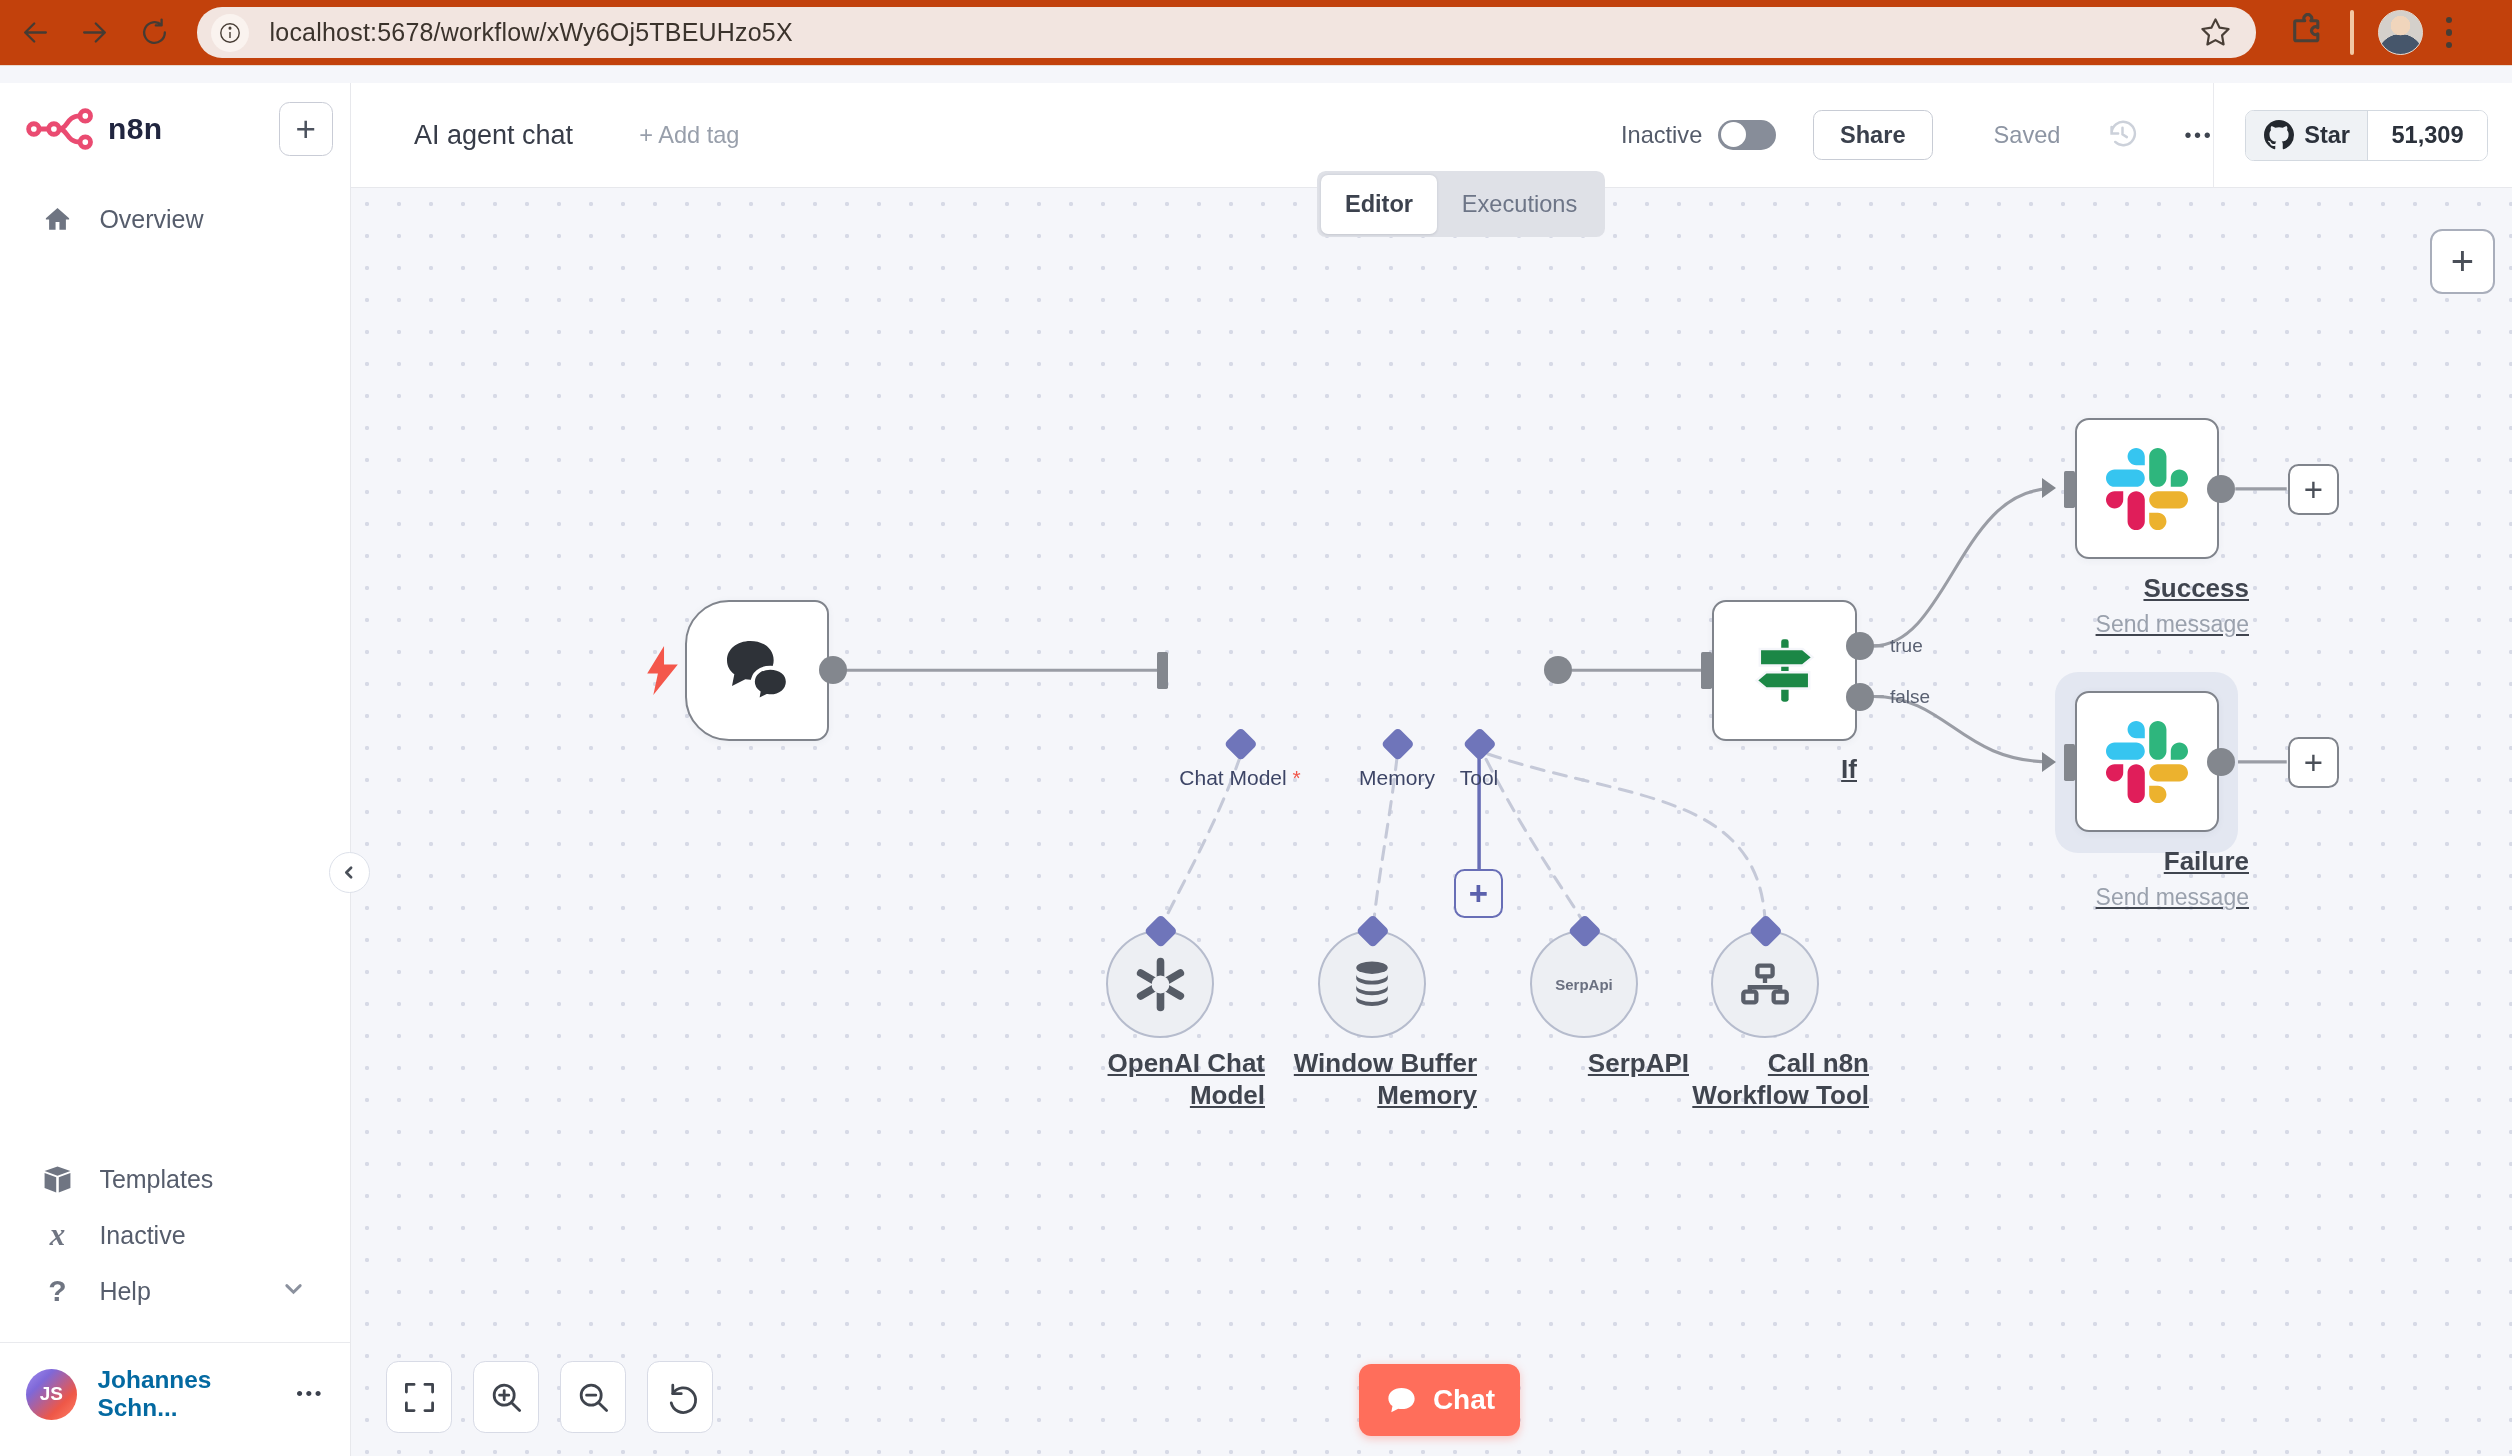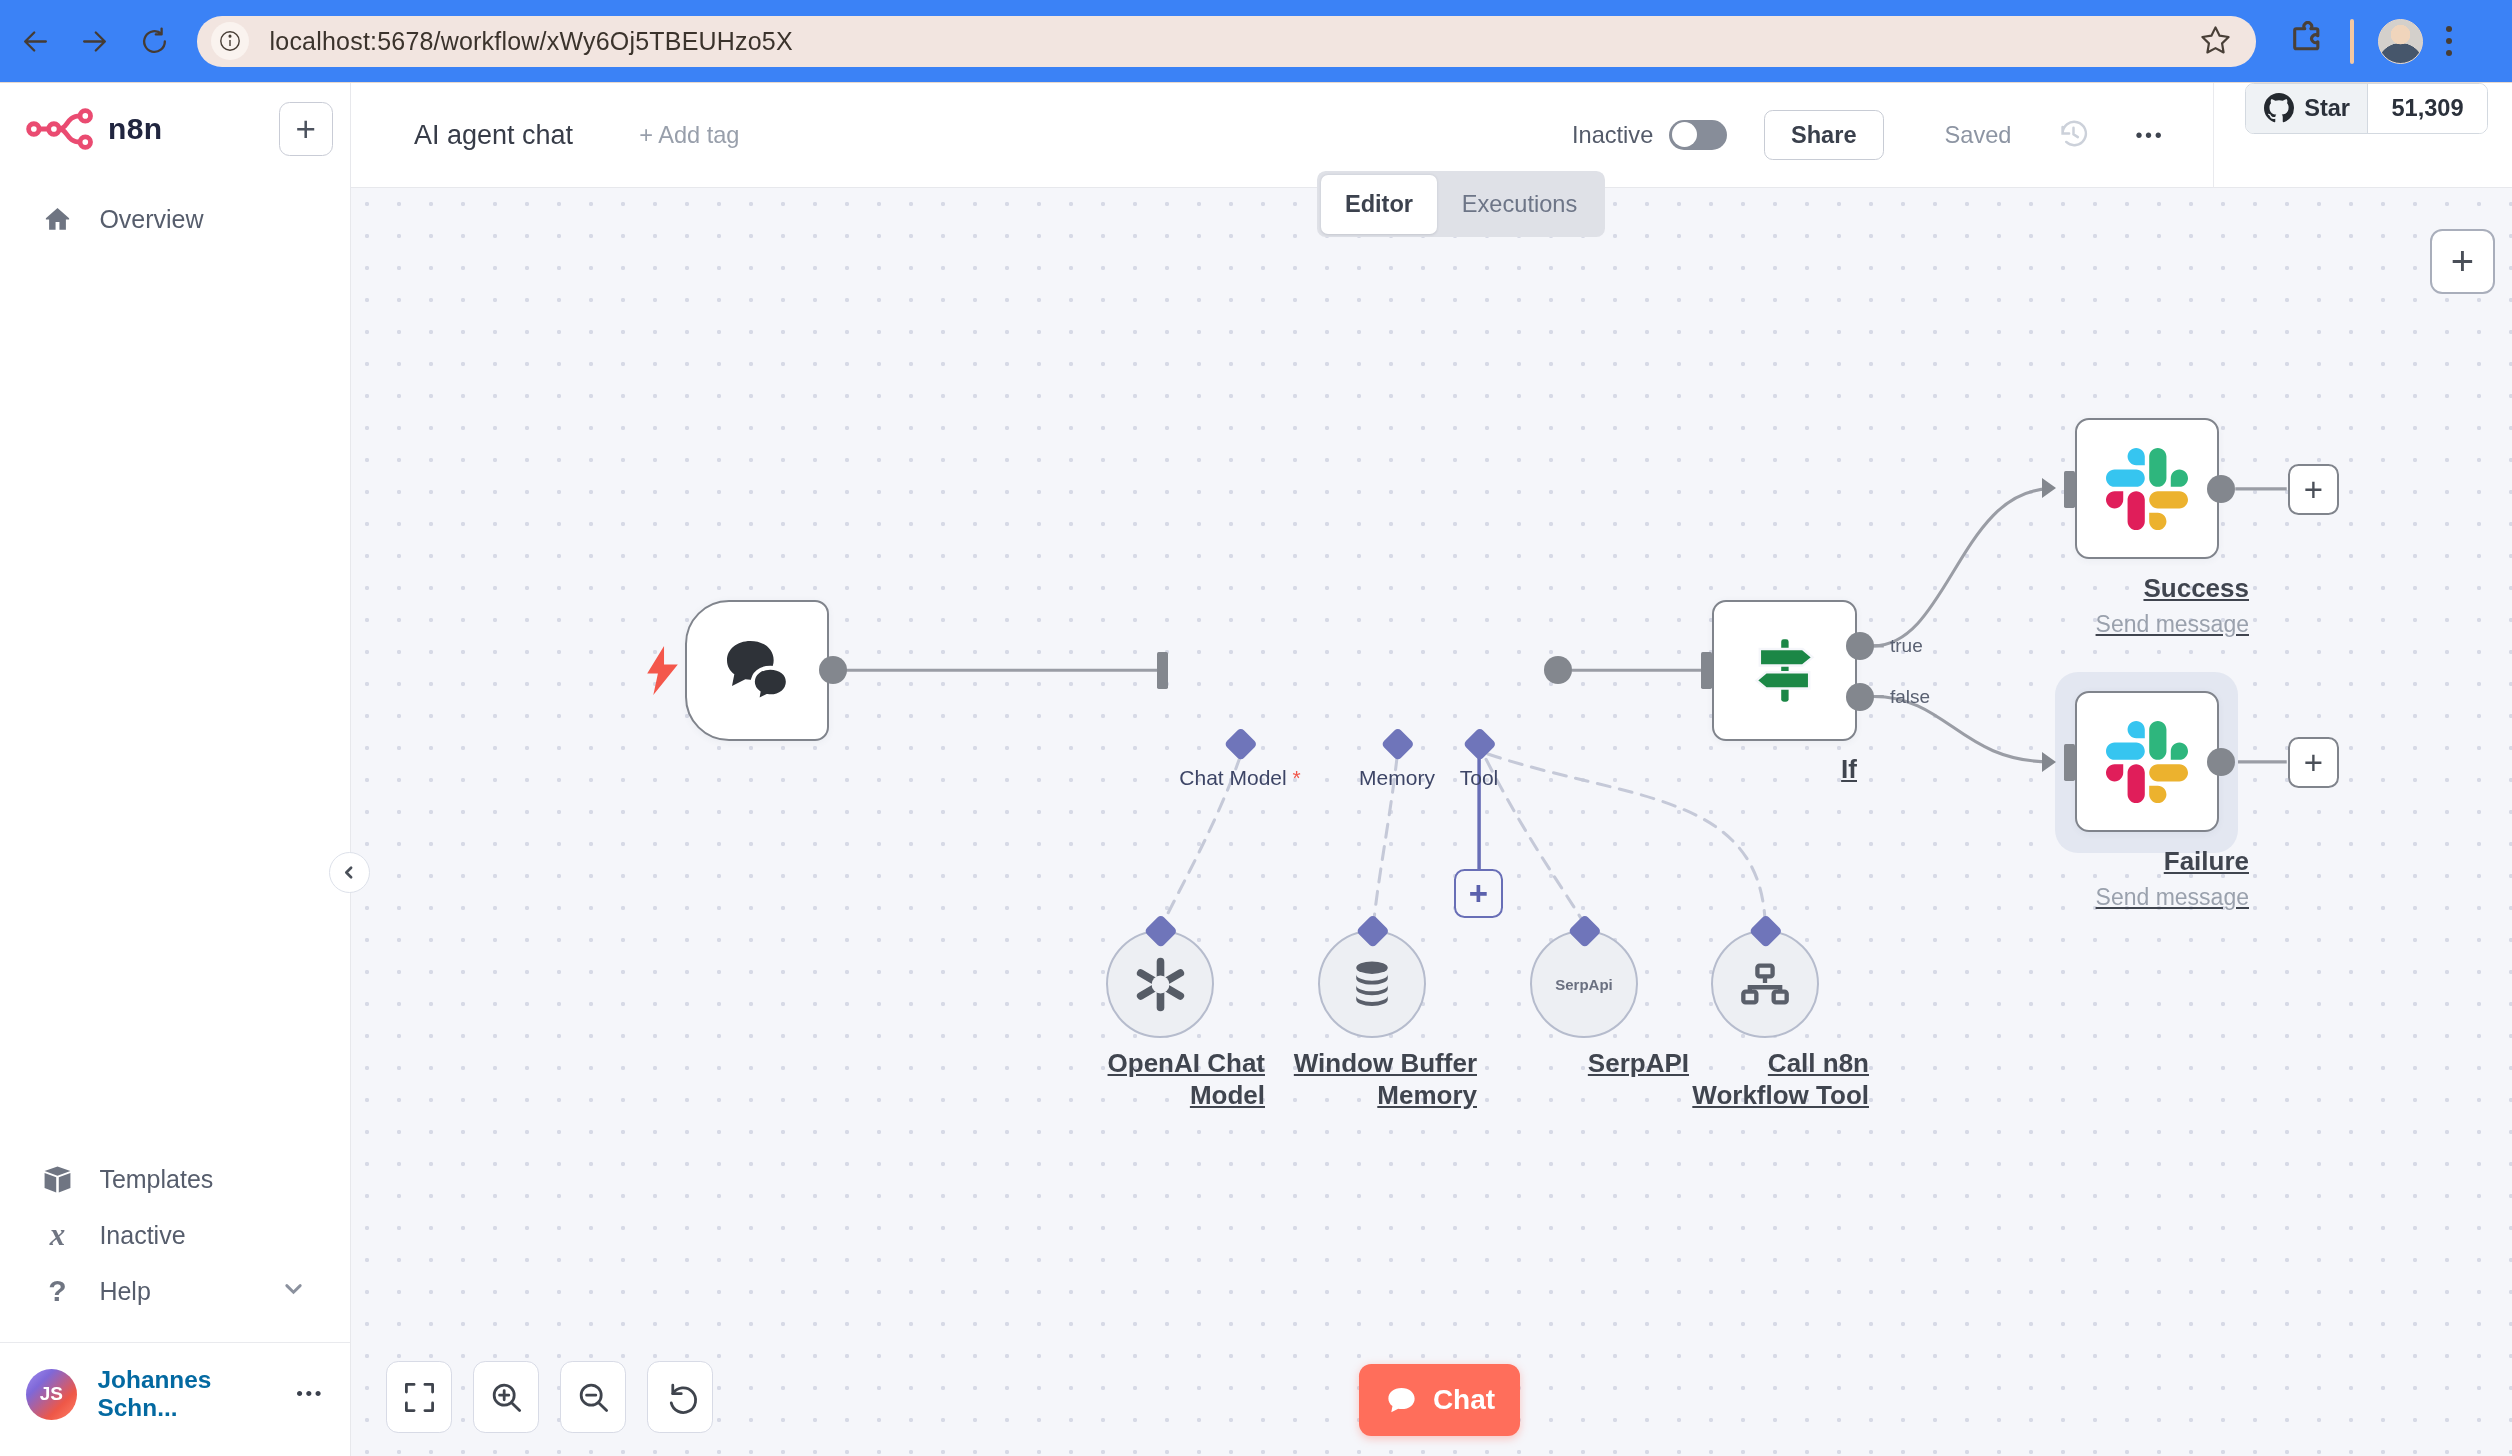--- a/index.html
+++ b/index.html
@@ -1,21 +1,21 @@
 <!DOCTYPE html>
 <html style="font-size:14px"><head>
 <meta charset="utf-8">
 <style>
   * { margin:0; padding:0; box-sizing:border-box; }
   html,body { width:2512px; height:1457px; overflow:hidden;
     font-family:"Liberation Sans","DejaVu Sans",sans-serif; background:#f5f6fa; }
 
   
-  .chrome { position:absolute; left:0; top:0; width:2512px; height:83px;
-    background:#3b82f6; border-bottom:0.9px solid #e8d9ce;
+  .chrome { position:absolute; left:0; top:0; width:2512px; height:66px;
+    background:#c2410c; border-bottom:0.9px solid #e8d9ce;
     display:flex; align-items:center; }
   .chrome .navbtn { width:47px; height:47px; display:flex; align-items:center; justify-content:center;
     margin-left:12.2px; border-radius:50%; cursor:pointer; }
   .chrome .navbtn svg { width:31px; height:31px; stroke:#453b33; stroke-width:3.6; fill:none;
     stroke-linecap:round; stroke-linejoin:round; }
   .urlpill { position:relative; margin-left:19px; width:2059px; height:51px; border-radius:25px;
     background:#f2e5e0; display:flex; align-items:center; }
   .info-badge { width:38px; height:38px; margin-left:14px; border-radius:50%; background:#faf3ef;
     display:flex; align-items:center; justify-content:center; }
   .info-badge svg { width:26px; height:26px; stroke:#473d35; stroke-width:2.6; fill:none; }
@@ -72,22 +72,22 @@
   .hdr-right { margin-left:auto; display:flex; align-items:center; }
   .inactive-lbl { font-size:23.6px; color:#545b6a; }
   .toggle { width:58px; height:30.5px; border-radius:15.7px; background:#878d99; margin-left:15.7px; position:relative; cursor:pointer; }
   .toggle .knob { position:absolute; left:3.5px; top:2.6px; width:25px; height:25px; border-radius:50%; background:#fff; }
   .share-btn { margin-left:37px; padding:10.5px 26px; border:1.7px solid #c8ccd5; border-radius:8.7px;
     font-size:23.6px; font-weight:600; color:#3a404c; background:#fff; cursor:pointer; }
   .saved-lbl { margin-left:61px; font-size:23.6px; color:#8d95a3; }
   .hist-btn { margin-left:45px; }
   .hist-btn svg { width:35px; height:35px; stroke:#ccd1da; stroke-width:3.4; fill:none; stroke-linecap:round; }
   .more-btn { margin-left:44px; font-size:20px; letter-spacing:2.6px; color:#3e444f; cursor:pointer; }
-  .gh-wrap { margin-left:49px; padding-left:31px; border-left:1.7px solid #e9eaee; height:105px;
-    display:flex; padding-right:24.4px; }
+  .gh-wrap { padding-left:31px; border-left:1.7px solid #e9eaee; height:105px;
+    display:flex; align-items:center; padding-right:24.4px; }
   .gh-star { display:flex; border:1.7px solid #d3d9e0; border-radius:8.7px; overflow:hidden; height:51px; cursor:pointer; }
   .gh-seg1 { display:flex; align-items:center; gap:10.5px; background:#eff2f5; padding:0 17.4px;
     border-right:1.7px solid #d3d9e0; }
   .gh-seg1 svg { width:30px; height:30px; fill:#24292f; }
   .gh-seg1 span { font-size:23.6px; font-weight:600; color:#2b313b; }
   .gh-seg2 { display:flex; align-items:center; background:#fff; padding:18px 23px;
     font-size:23.6px; font-weight:600; color:#2b313b; }
 
   
   .tabs { position:absolute; left:966px; top:88px; z-index:15; background:#dfe1e7; border-radius:8.7px;

